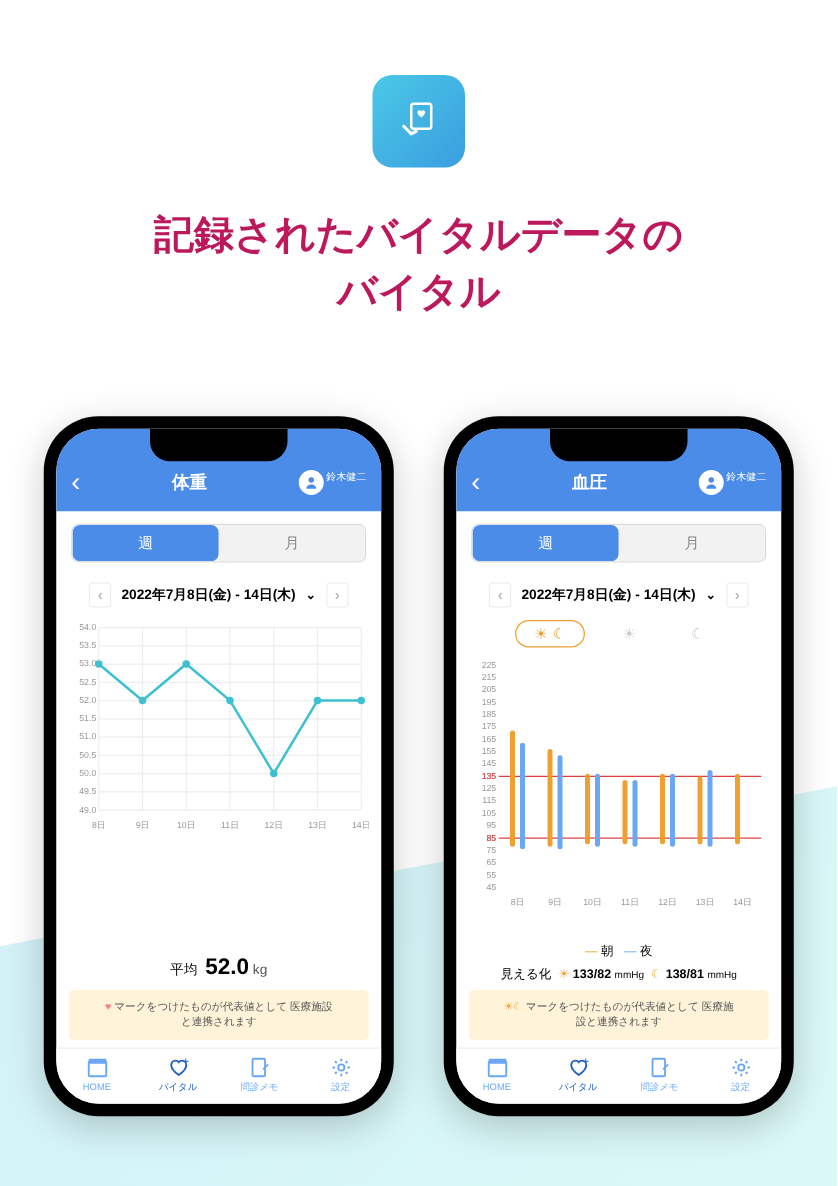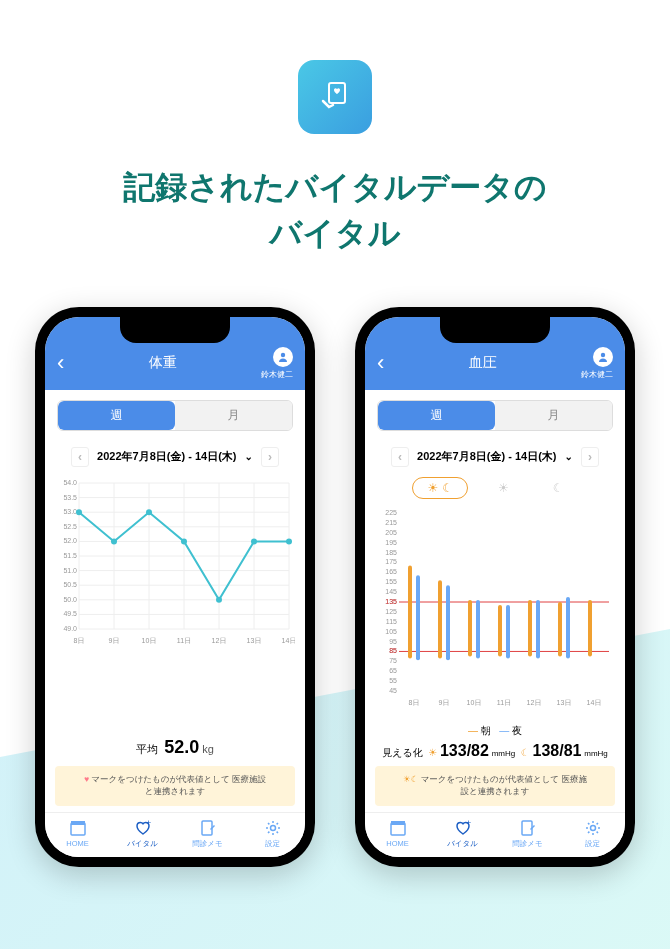--- a/index.html
+++ b/index.html
@@ -1,48 +1,48 @@
 <!DOCTYPE html>
 <html><head>
 <meta charset="utf-8">
 <style>
 * { margin: 0; padding: 0; box-sizing: border-box; }
 body { font-family: -apple-system, "Hiragino Sans", sans-serif; width: 670px; height: 949px; background: #fff; position: relative; overflow: hidden; }
 .bg-wave { position: absolute; bottom: 0; left: 0; width: 100%; height: 320px; background: linear-gradient(135deg, rgba(74,200,230,0.25), rgba(110,230,220,0.25)); clip-path: polygon(0 40%, 100% 0, 100% 100%, 0 100%); z-index: 0; }
 .app-icon { width: 74px; height: 74px; margin: 60px auto 30px; border-radius: 16px; background: linear-gradient(135deg, #4ac8e6, #3a9ee0); display: flex; align-items: center; justify-content: center; }
 .app-icon svg { width: 40px; height: 40px; }
-.headline { text-align: center; font-size: 32px; font-weight: 700; color: #0f766e; line-height: 1.45; margin-bottom: 50px; }
+.headline { text-align: center; font-size: 32px; font-weight: 700; color: #be185d; line-height: 1.45; margin-bottom: 76px; }
 .phones { display: flex; justify-content: center; gap: 40px; position: relative; z-index: 1; }
 .phone { width: 280px; height: 560px; background: #000; border-radius: 44px; padding: 10px; position: relative; box-shadow: 0 8px 30px rgba(0,0,0,0.2); }
 .phone-screen { width: 100%; height: 100%; background: #fff; border-radius: 34px; overflow: hidden; position: relative; display: flex; flex-direction: column; }
 .notch { position: absolute; top: 0; left: 50%; transform: translateX(-50%); width: 110px; height: 26px; background: #000; border-radius: 0 0 16px 16px; z-index: 10; }
 .top-bar { background: #4b8ce8; color: #fff; padding: 30px 12px 10px; display: flex; align-items: center; justify-content: space-between; }
 .back { font-size: 22px; font-weight: 300; }
-.title { font-size: 14px; font-weight: 400; }
-.user { display: flex; flex-direction: column; align-items: flex-end; font-size: 8px; gap: 2px; }
+.title { font-size: 14px; font-weight: 700; }
+.user { display: flex; flex-direction: row; align-items: flex-start; font-size: 8px; gap: 2px; }
 .user-avatar { width: 20px; height: 20px; border-radius: 50%; background: #fff; display: flex; align-items: center; justify-content: center; color: #4b8ce8; }
 .segment { display: flex; margin: 10px 12px; border-radius: 6px; overflow: hidden; border: 1px solid #ddd; }
 .seg { flex: 1; text-align: center; padding: 6px 0; font-size: 12px; background: #f2f2f2; color: #888; }
 .seg.active { background: #4b8ce8; color: #fff; border-radius: 6px; }
 .date-nav { display: flex; align-items: center; justify-content: center; gap: 8px; padding: 6px 8px; font-size: 11px; font-weight: 600; }
 .chev { color: #bbb; font-size: 12px; padding: 2px 6px; border: 1px solid #eee; border-radius: 3px; }
 .daynight-toggle { display: flex; justify-content: center; gap: 16px; margin: 4px 12px 6px; }
 .dn-opt { padding: 3px 14px; border-radius: 14px; font-size: 12px; display: flex; gap: 4px; align-items: center; }
 .dn-opt.active { border: 1.5px solid #f0a030; }
 .chart-area { flex: 1; padding: 4px 10px 0; position: relative; }
 .chart-svg { width: 100%; height: 170px; }
 .chart-bp { height: 200px; }
 .avg-row { text-align: center; padding: 8px 0; font-size: 11px; }
 .avg-val { font-size: 18px; font-weight: 700; }
 .avg-unit { font-size: 11px; color: #555; }
 .legend-bp { text-align: center; font-size: 10px; padding: 4px 0 2px; }
 .legend-bp .morning { color: #f0a030; }
 .legend-bp .night { color: #6aa8f5; }
 .bp-avg-row { text-align: center; font-size: 10px; padding: 2px 0 6px; }
-.bp-avg-row .vnum { font-weight: 700; font-size: 16px; }
+.bp-avg-row .vnum { font-weight: 700; font-size: 10px; }
 .banner { background: #fff4d9; margin: 0 10px 6px; padding: 8px 28px; font-size: 8.5px; text-align: center; color: #555; border-radius: 4px; line-height: 1.4; }
 .banner .hearticon { color: #ff7a8a; }
 .banner .suncres { color: #f0a030; }
 .bottom-nav { display: flex; border-top: 1px solid #eee; background: #fff; }
 .nav-item { flex: 1; text-align: center; padding: 6px 0 8px; font-size: 7.5px; color: #6aa8f5; display: flex; flex-direction: column; align-items: center; gap: 2px; }
 .nav-item.active { color: #1d5fc4; }
 .nav-icon { width: 18px; height: 18px; }
 .axis-text { font-size: 7px; fill: #999; }
 .grid-line { stroke: #eee; stroke-width: 1; }
 </style>

